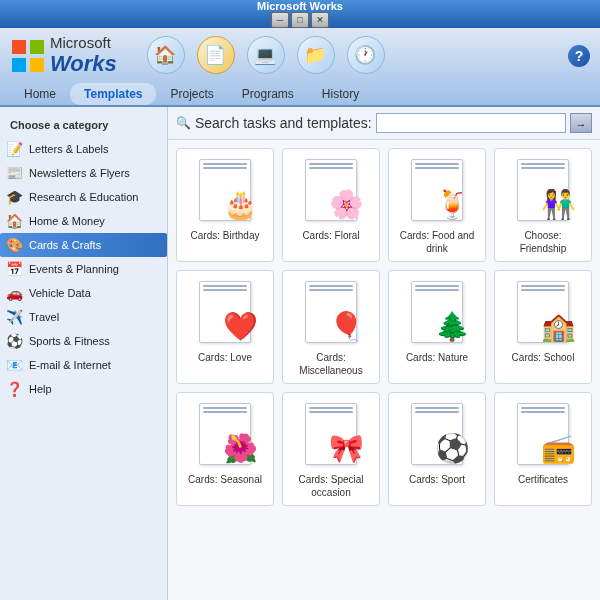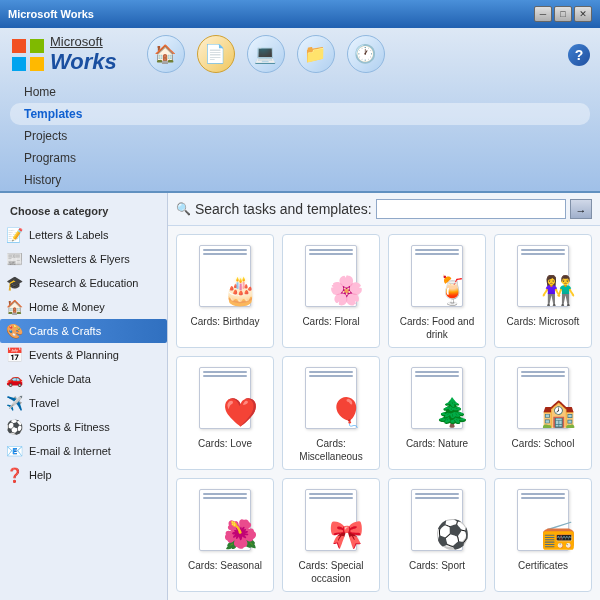--- a/index.html
+++ b/index.html
@@ -13,20 +13,21 @@
     }
 
     
     .title-bar {
       background: linear-gradient(to bottom, #4a90d9 0%, #2060b0 100%);
       height: 28px;
       display: flex;
       align-items: center;
       padding: 0 8px;
       color: white;
+      flex-direction: column;
     }
     .title-bar-text {
       font-size: 11px;
       font-weight: bold;
       flex: 1;
     }
     .title-bar-buttons {
       display: flex;
       gap: 2px;
     }
@@ -66,24 +67,23 @@
       margin-right: 4px;
     }
     .logo-text-works {
       font-size: 22px;
       font-weight: bold;
       color: #1a4fa0;
       font-style: italic;
       text-align: center;
     }
     .logo-text-microsoft {
-      font-size: 13px;
+      font-size: 15px;
       color: #333;
       display: block;
-      text-decoration: underline;
     }
     .nav-icons {
       display: flex;
       gap: 12px;
       align-items: center;
       flex: 1;
       margin-left: 10px;
     }
     .nav-icon-item {
       display: flex;
@@ -118,21 +118,20 @@
       display: flex;
       align-items: center;
       justify-content: center;
       cursor: pointer;
       margin-left: auto;
     }
     .nav-tabs {
       display: flex;
       gap: 0;
       padding-top: 2px;
-      flex-direction: column;
     }
     .nav-tab {
       padding: 4px 14px;
       font-size: 12px;
       cursor: pointer;
       color: #333;
       border-radius: 4px 4px 0 0;
     }
     .nav-tab.active {
       color: #1060d0;
@@ -462,21 +461,21 @@
         <div class="template-card">
           <div class="card-icon-area">
             <div class="card-paper">
               <div class="card-paper-lines">
                   <div class="card-paper-line"></div>
                   <div class="card-paper-line"></div>
                 </div>
             </div>
             <div class="card-image">👫</div>
           </div>
-          <div class="card-label">Cards: Microsoft</div>
+          <div class="card-label">Choose: Friendship</div>
         </div>
 
         <div class="template-card">
           <div class="card-icon-area">
             <div class="card-paper">
               <div class="card-paper-lines">
                   <div class="card-paper-line"></div>
                   <div class="card-paper-line"></div>
                 </div>
             </div>

